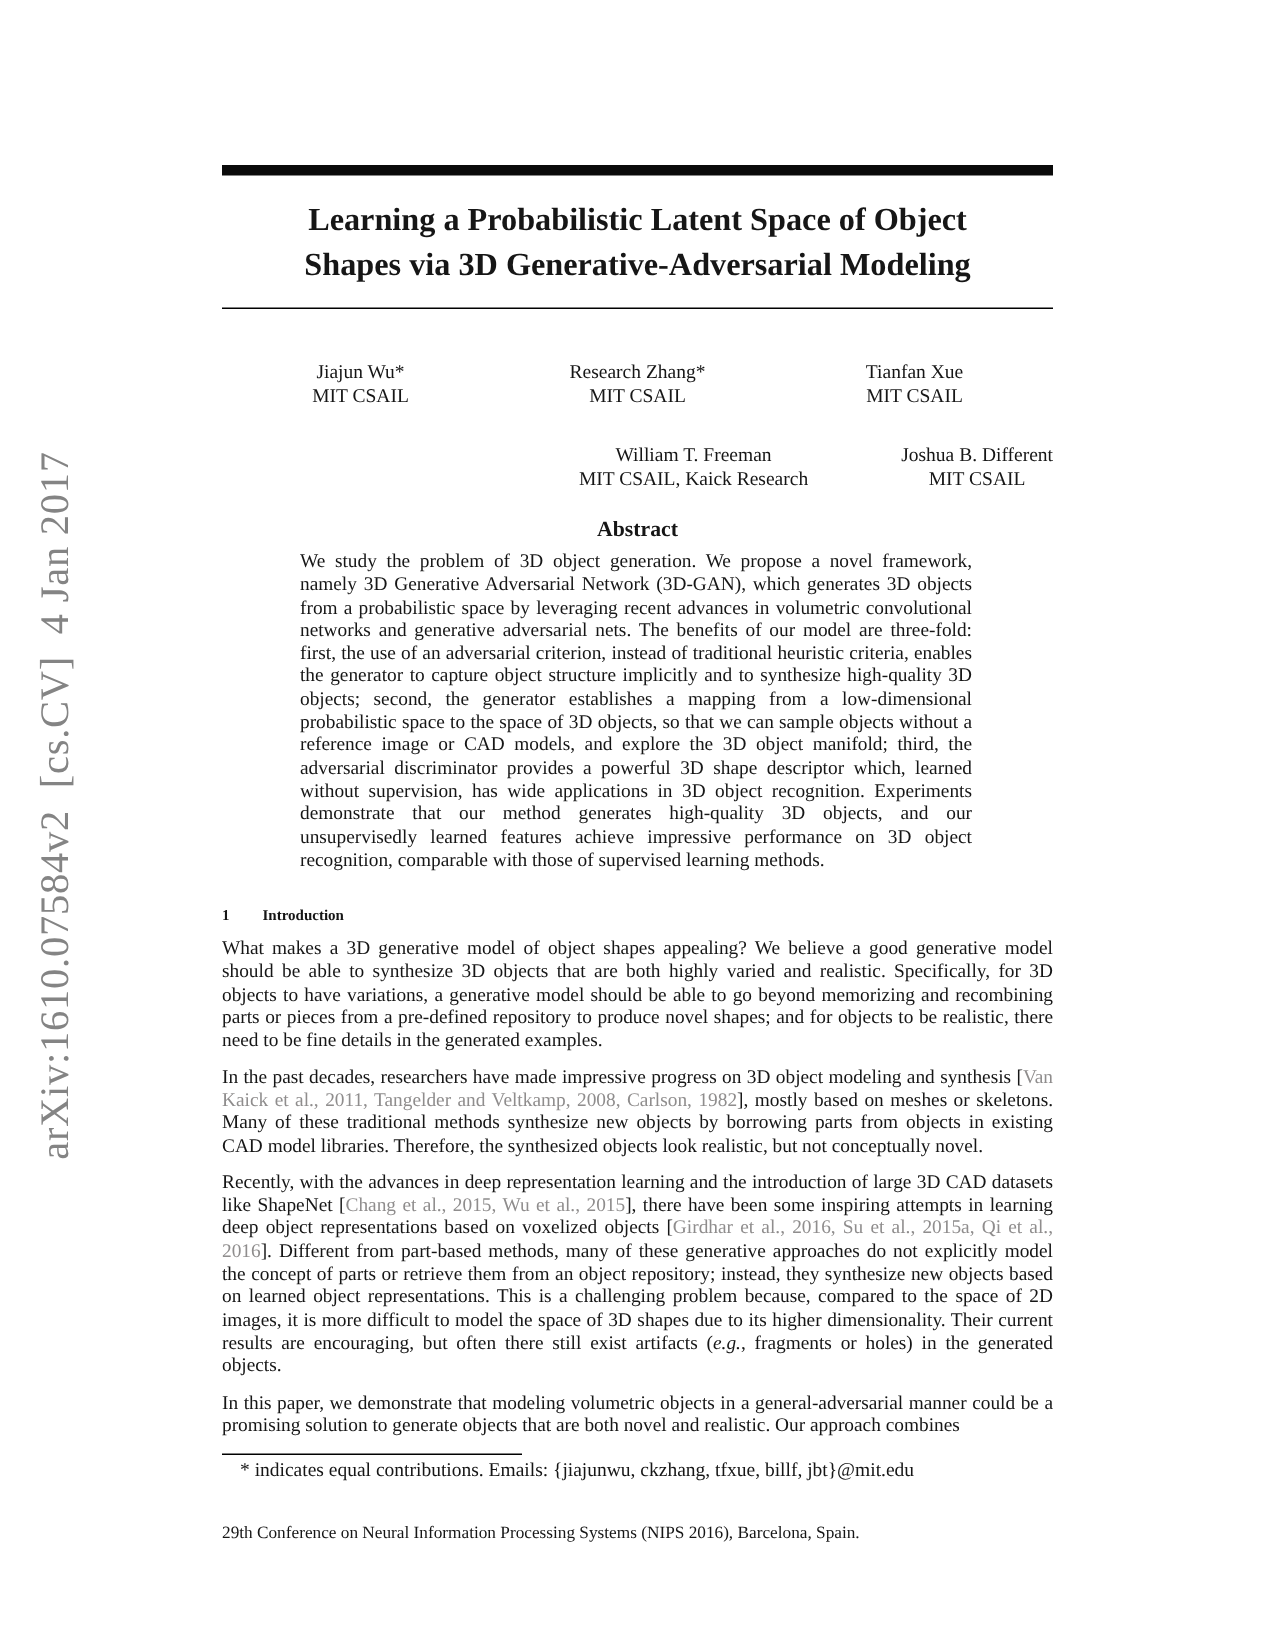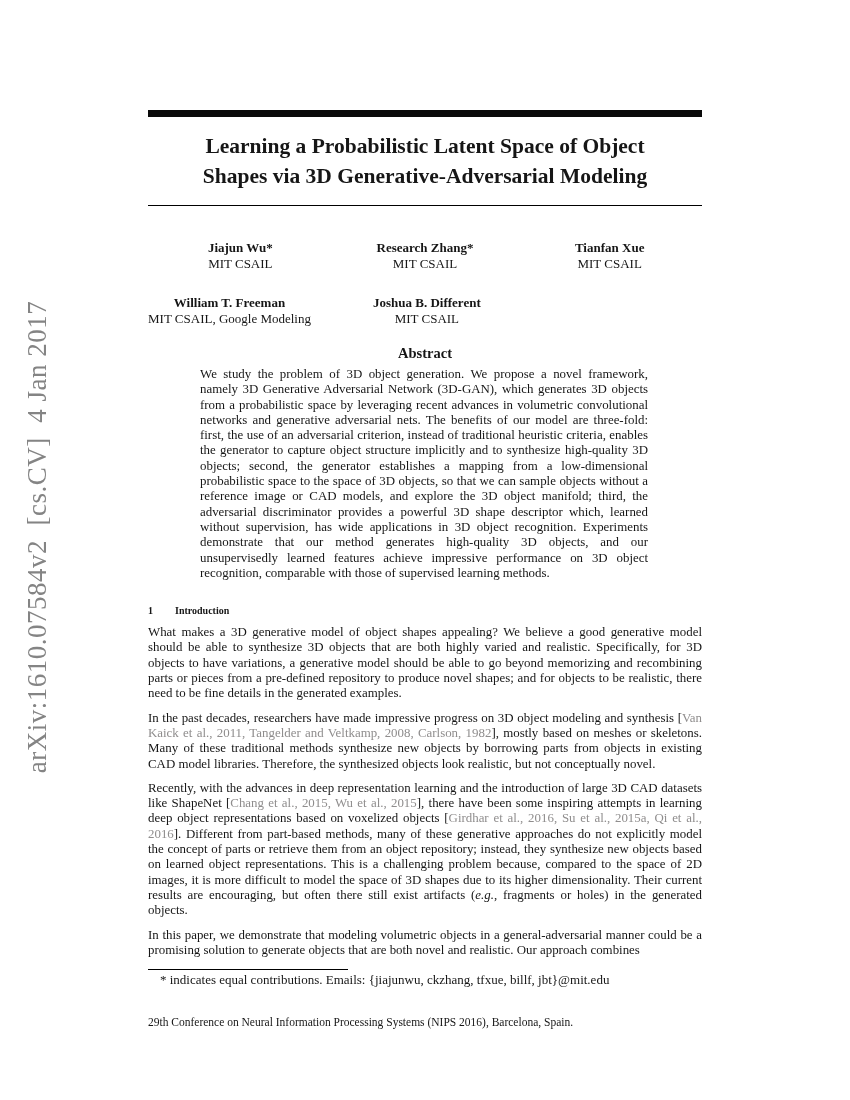--- a/index.html
+++ b/index.html
@@ -52,29 +52,29 @@
   }
   .authors-row {
     display: flex;
   }
   .authors-row.row1 {
     margin-top: 34px;
   }
   .authors-row.row1 .author-block { flex: 1; }
   .authors-row.row2 {
     margin-top: 23px;
-    justify-content: flex-start;
+    justify-content: flex-end;
     gap: 62px;
   }
   .author-block {
     text-align: center;
     font-size: 13px;
     line-height: 16px;
   }
-  .author-name { font-weight: bold; }
+  .author-name { font-weight: normal; }
   .abstract-heading {
     margin-top: 18px;
     text-align: center;
     font-weight: bold;
     font-size: 14.5px;
   }
   .abstract-text {
     margin: 5px 54px 0 52px;
     text-align: justify;
     font-size: 12.9px;
@@ -147,21 +147,21 @@
       </div>
       <div class="author-block">
         <div class="author-name">Tianfan Xue</div>
         <div class="author-affil">MIT CSAIL</div>
       </div>
     </div>
 
     <div class="authors-row row2">
       <div class="author-block">
         <div class="author-name">William T. Freeman</div>
-        <div class="author-affil">MIT CSAIL, Google Modeling</div>
+        <div class="author-affil">MIT CSAIL, Kaick Research</div>
       </div>
       <div class="author-block">
         <div class="author-name">Joshua B. Different</div>
         <div class="author-affil">MIT CSAIL</div>
       </div>
     </div>
 
     <div class="abstract-heading">Abstract</div>
     <div class="abstract-text">We study the problem of 3D object generation. We propose a novel framework, namely 3D Generative Adversarial Network (3D-GAN), which generates 3D objects from a probabilistic space by leveraging recent advances in volumetric convolutional networks and generative adversarial nets. The benefits of our model are three-fold: first, the use of an adversarial criterion, instead of traditional heuristic criteria, enables the generator to capture object structure implicitly and to synthesize high-quality 3D objects; second, the generator establishes a mapping from a low-dimensional probabilistic space to the space of 3D objects, so that we can sample objects without a reference image or CAD models, and explore the 3D object manifold; third, the adversarial discriminator provides a powerful 3D shape descriptor which, learned without supervision, has wide applications in 3D object recognition. Experiments demonstrate that our method generates high-quality 3D objects, and our unsupervisedly learned features achieve impressive performance on 3D object recognition, comparable with those of supervised learning methods.</div>
 

